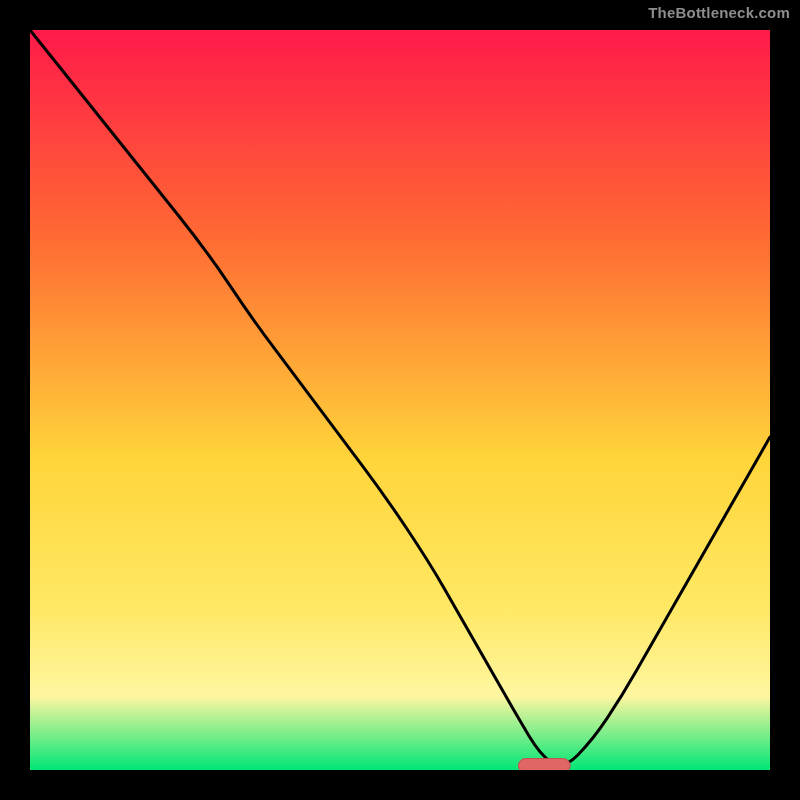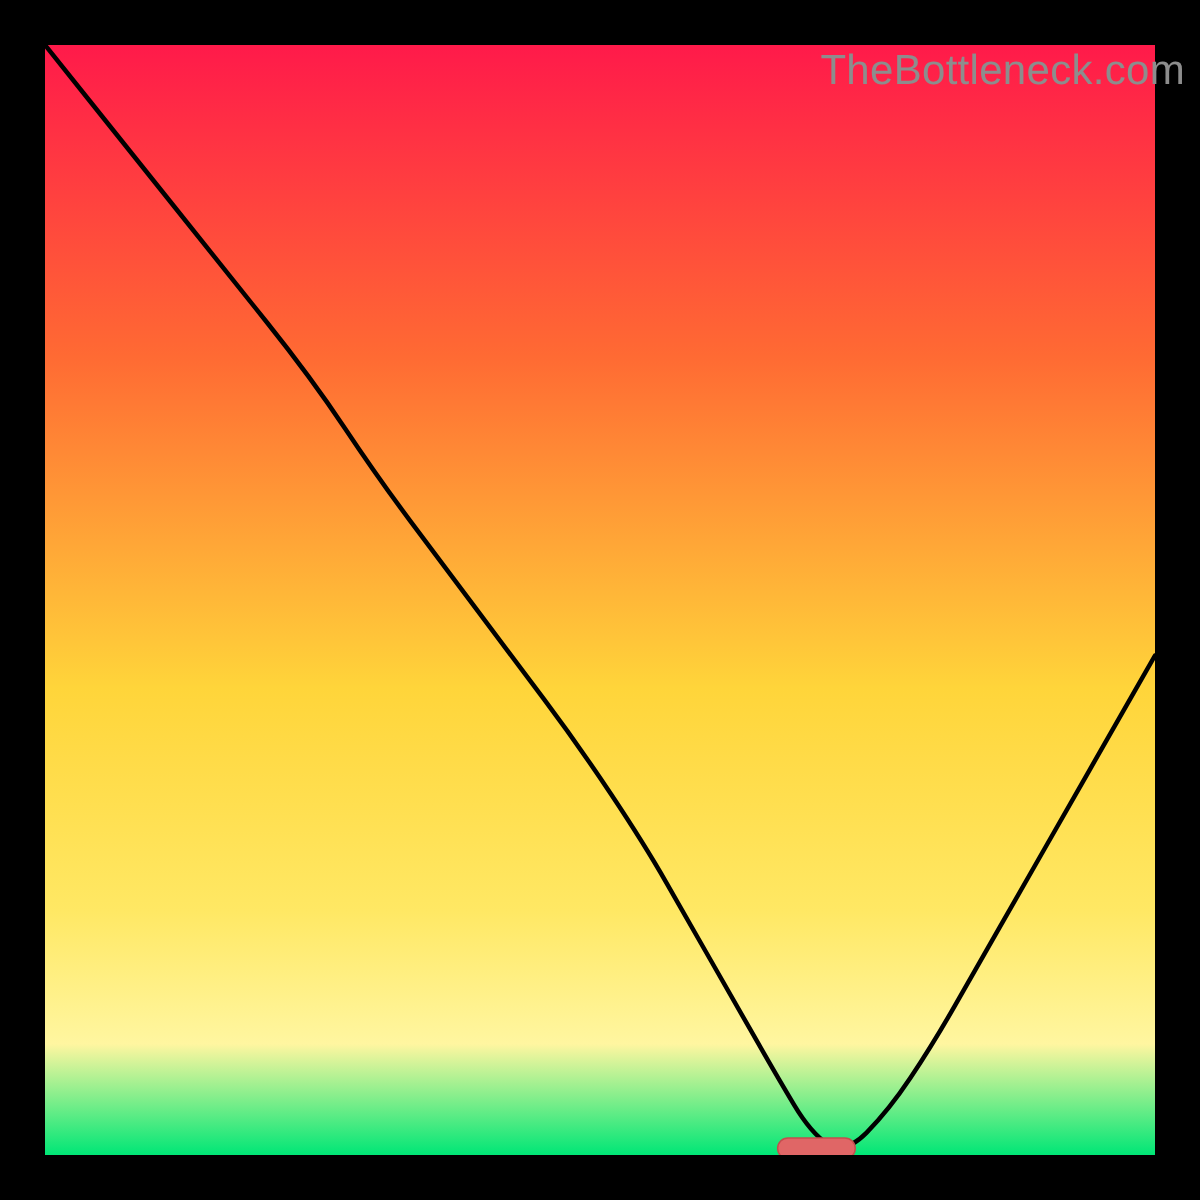--- a/index.html
+++ b/index.html
@@ -14,26 +14,25 @@
     position: relative;
     width: 800px;
     height: 800px;
     background: #000000;
   }
   .watermark {
     position: absolute;
     top: 4px;
     right: 10px;
     font-family: Arial, Helvetica, sans-serif;
-    font-size: 28px;
-    font-weight: 400;
+    font-size: 15px;
+    font-weight: 700;
     color: #8d8d8d;
     letter-spacing: 0.2px;
     z-index: 20;
-    margin-top: 27px;
   }
   .plot {
     position: absolute;
     top: 30px;
     left: 30px;
     width: 740px;
     height: 740px;
     overflow: hidden;
   }
   svg {

